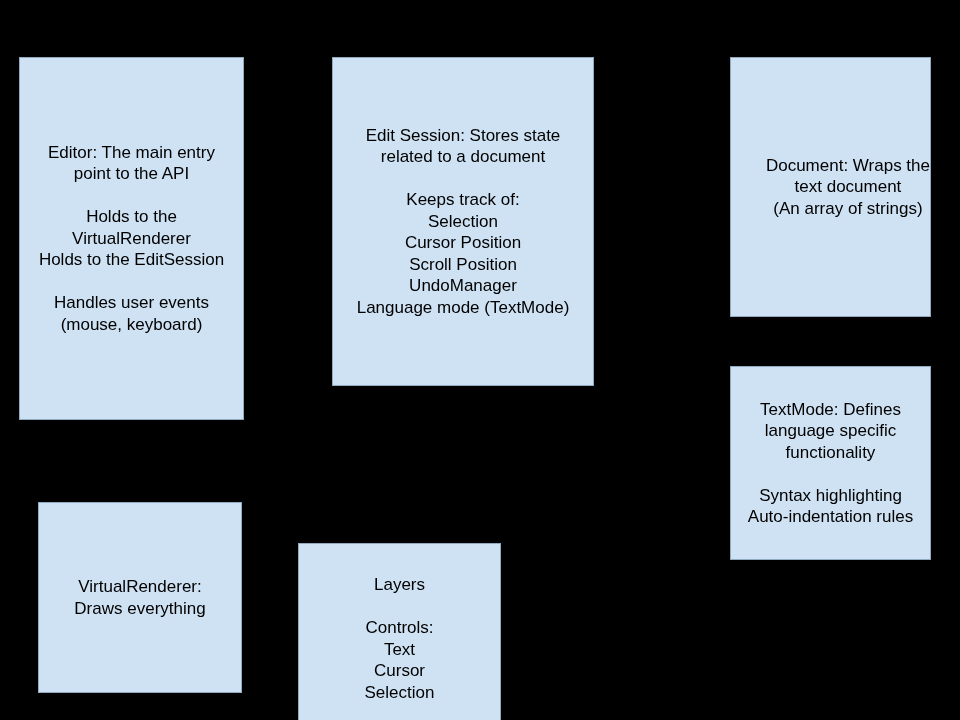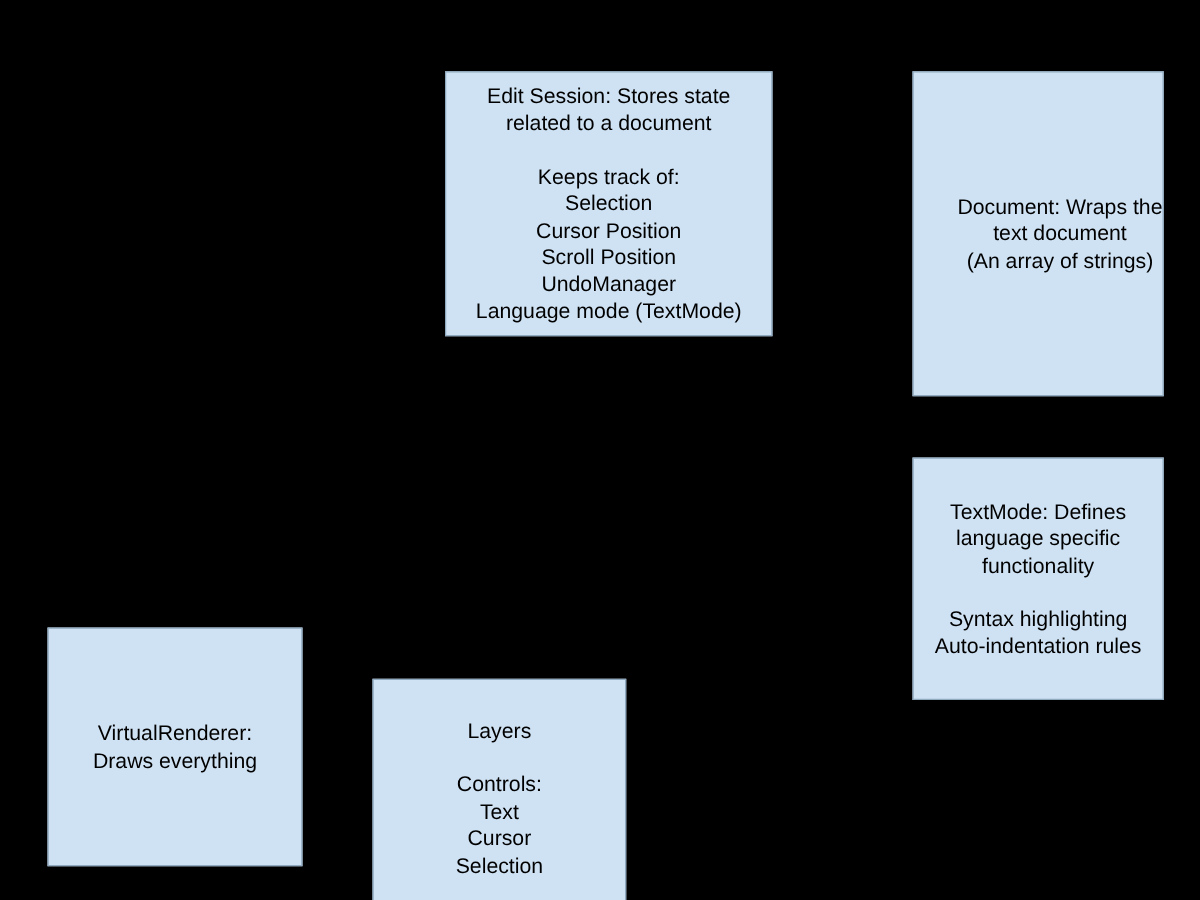--- a/index.html
+++ b/index.html
@@ -27,31 +27,42 @@
   .box-text {
     margin: 0;
     white-space: pre-line;
     text-align: center;
     color: #000000;
     font-size: 17px;
     line-height: 21.5px;
   }
   
   .pos-editor           { left: 19px;  top: 57px;  width: 225px; height: 363px; }
-  .pos-edit-session     { left: 356px; top: 57px;  width: 262px; height: 212px; }
+  .pos-edit-session     { left: 332px; top: 57px;  width: 262px; height: 329px; }
   .pos-document         { left: 730px; top: 57px;  width: 201px; height: 260px; justify-content: flex-end; }
   .pos-text-mode        { left: 730px; top: 366px; width: 201px; height: 194px; }
   .pos-virtual-renderer { left: 38px;  top: 502px; width: 204px; height: 191px; }
   .pos-layers           { left: 298px; top: 502px; width: 203px; height: 191px; margin-top: 41px; }
 </style>
 </head>
 <body>
 
 <div class="slide">
 
+  <section class="box pos-editor">
+    <p class="box-text">Editor: The main entry
+point to the API
+
+Holds to the
+VirtualRenderer
+Holds to the EditSession
+
+Handles user events
+(mouse, keyboard)</p>
+  </section>
 
   <section class="box pos-edit-session">
     <p class="box-text">Edit Session: Stores state
 related to a document
 
 Keeps track of:
 Selection
 Cursor Position
 Scroll Position
 UndoManager

